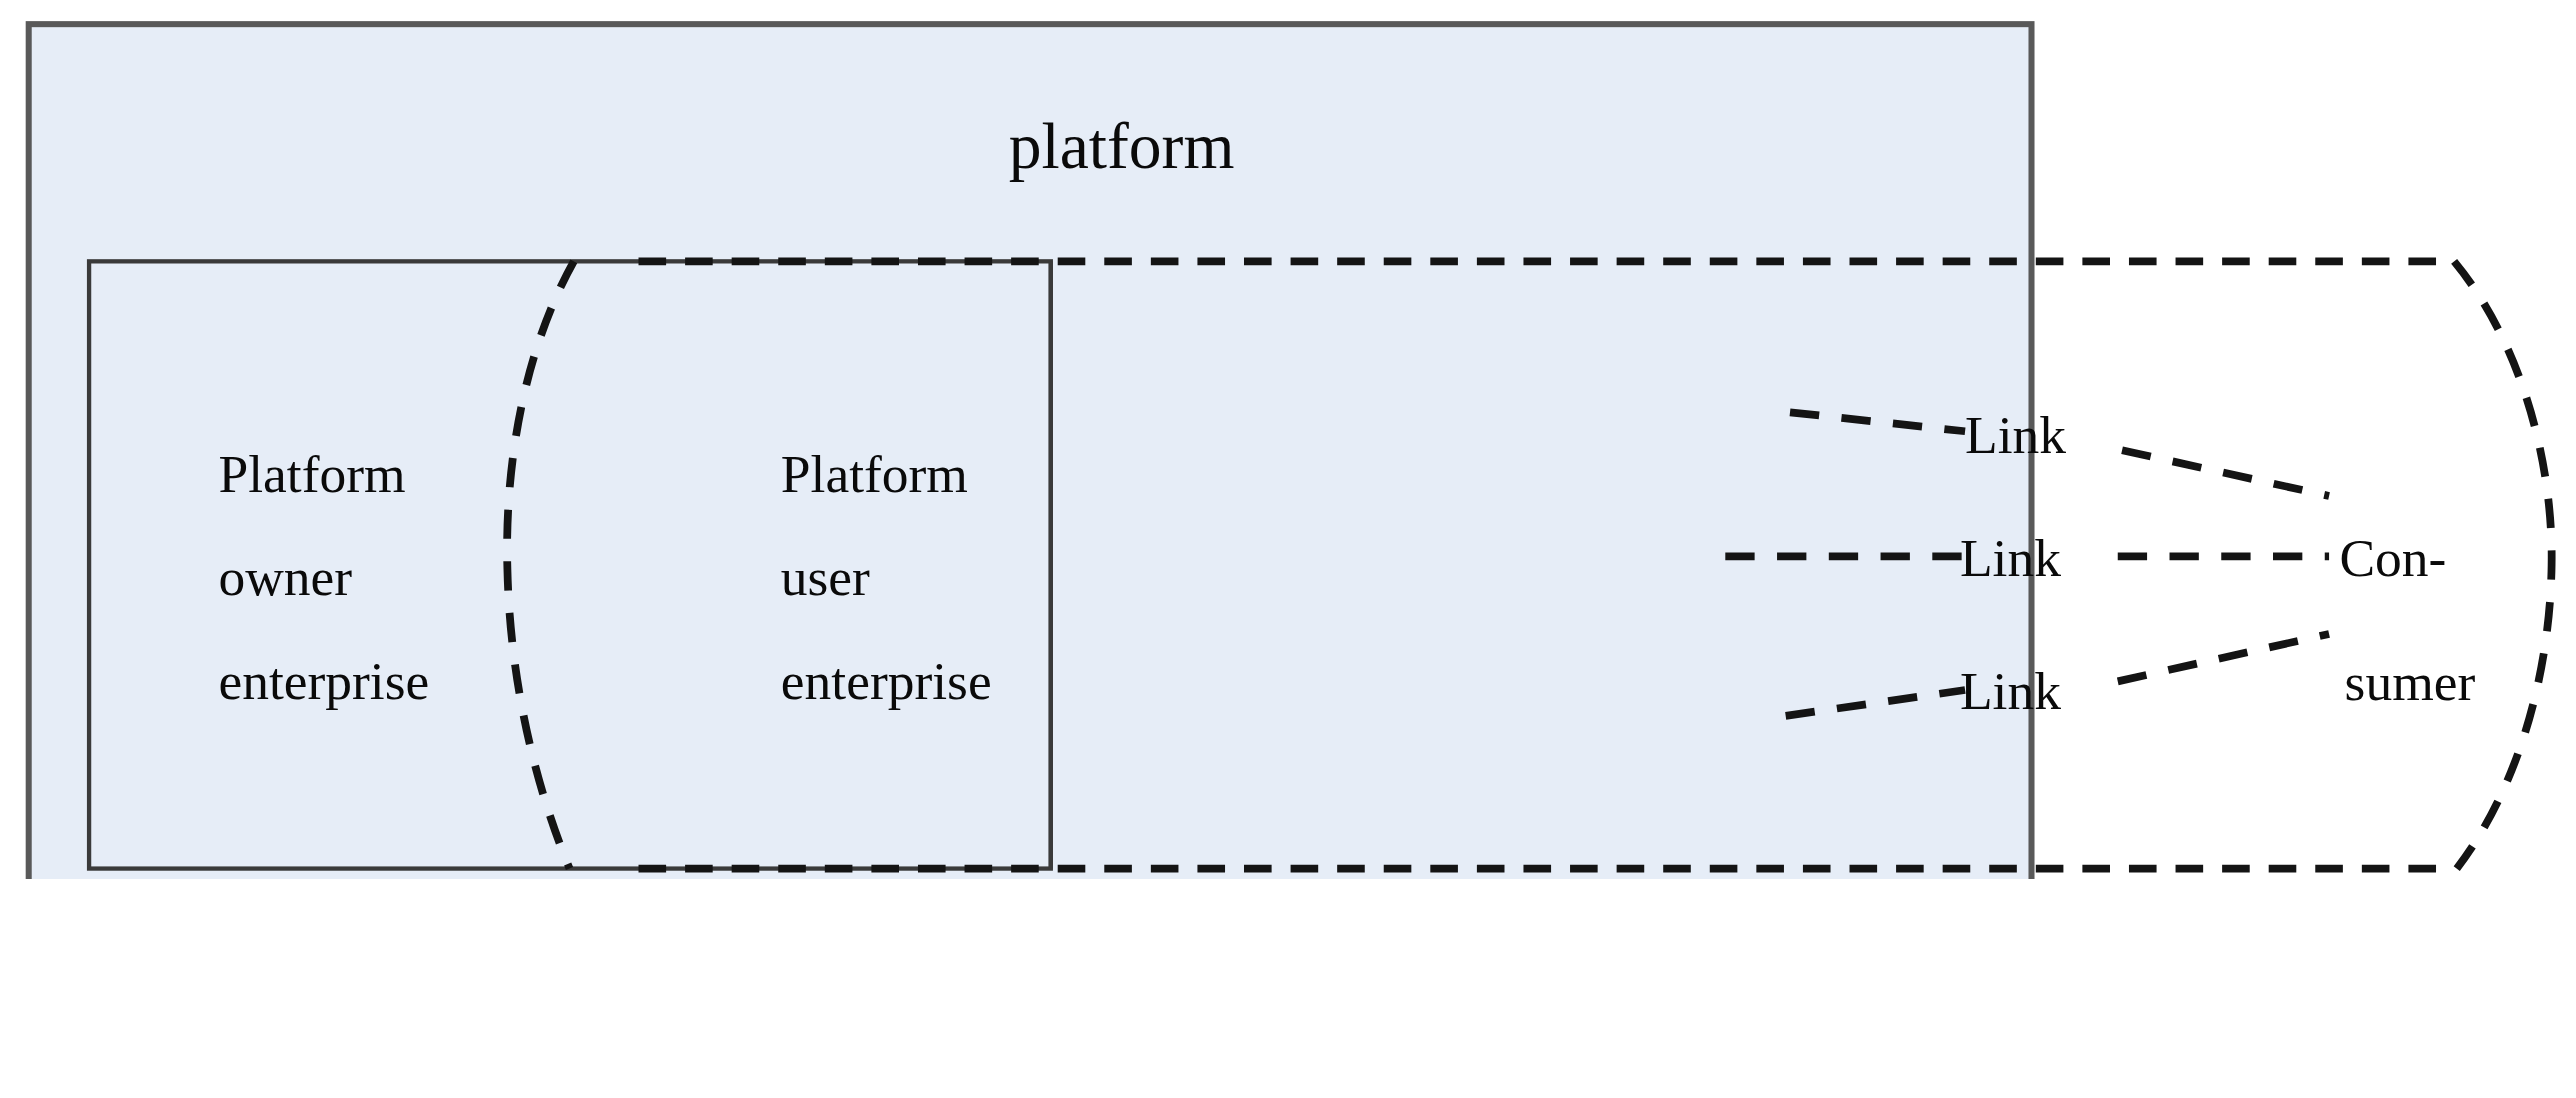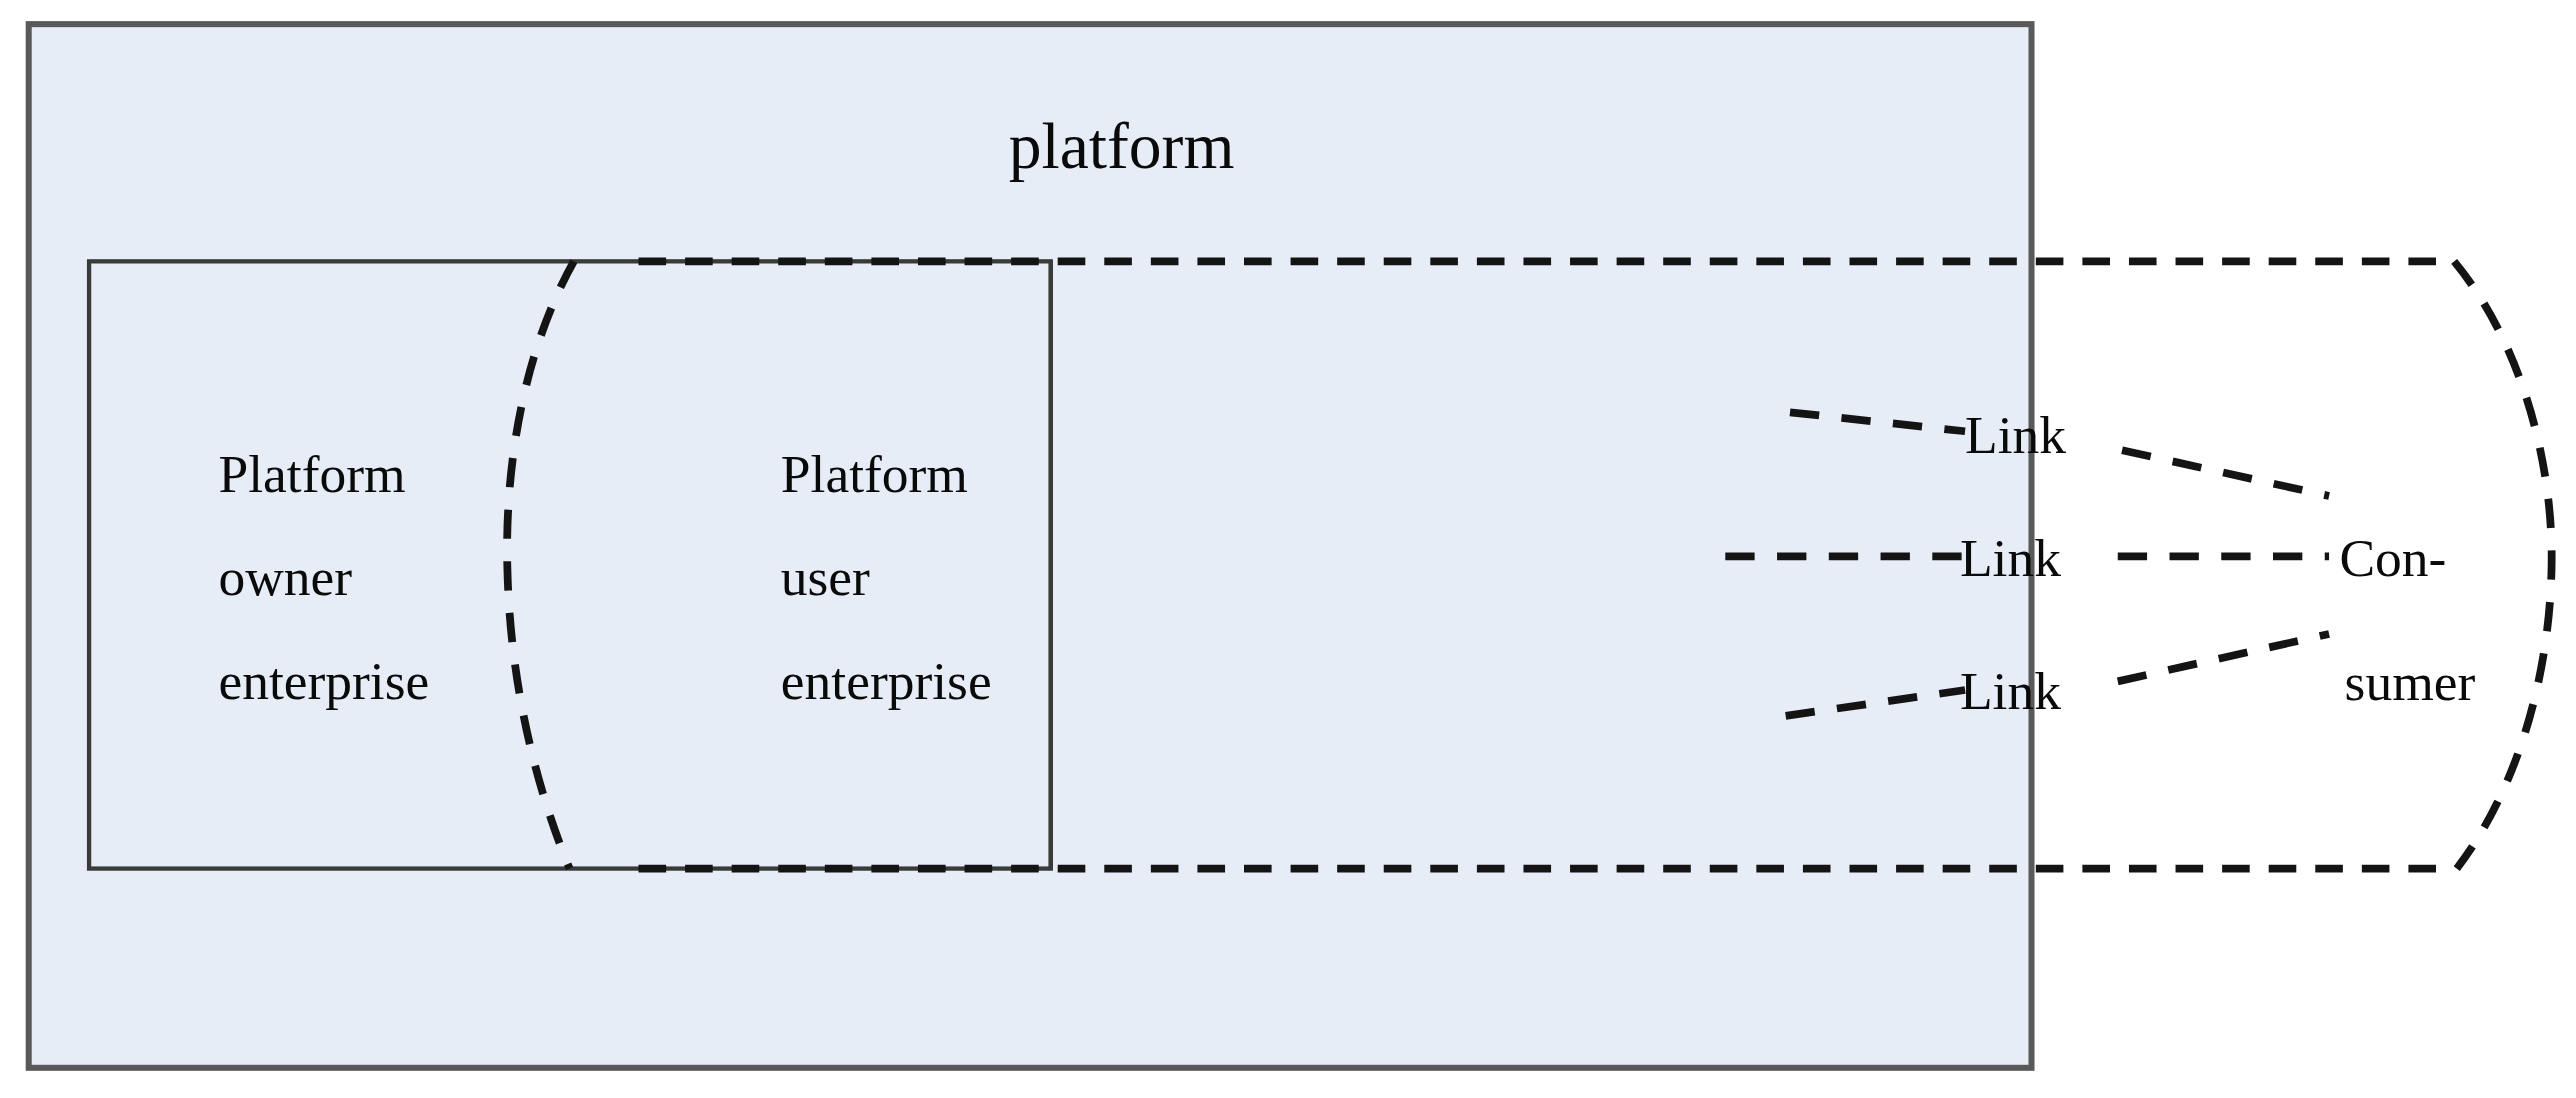--- a/index.html
+++ b/index.html
@@ -3,21 +3,21 @@
 <meta charset="utf-8">
 <style>
   html, body {
     margin: 0;
     padding: 0;
     background: #ffffff;
   }
   #canvas {
     position: relative;
     width: 2576px;
-    height: 1098px;
+    height: 879px;
     background: #ffffff;
     overflow: hidden;
     font-family: "Liberation Serif", "DejaVu Serif", serif;
   }
   #diagram-svg {
     position: absolute;
     left: 0;
     top: 0;
     width: 2576px;
     height: 1098px;

